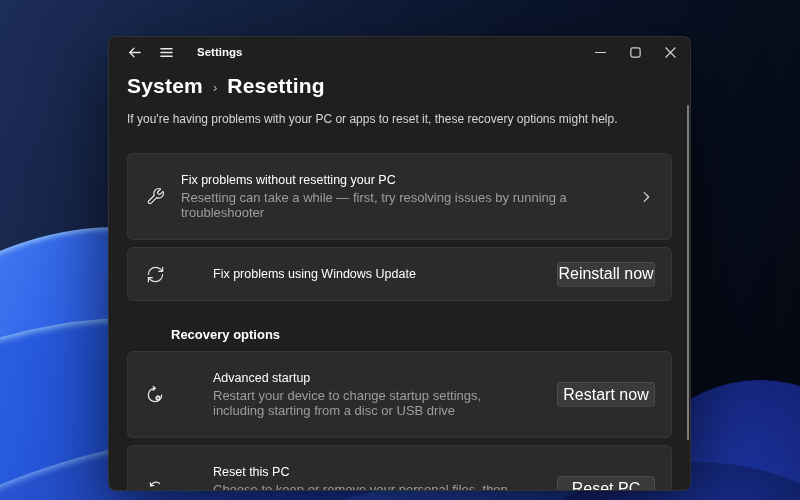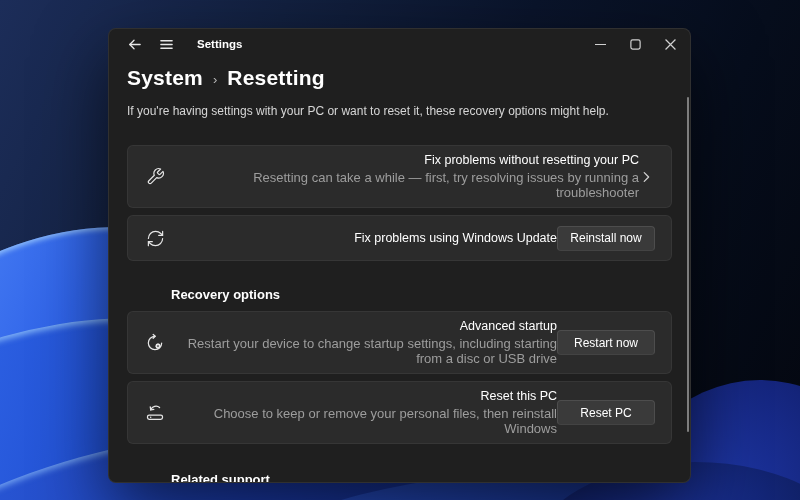--- a/index.html
+++ b/index.html
@@ -25,49 +25,49 @@
   .p4 { left:240px; top:472px; width:560px; height:170px;
         background:linear-gradient(90deg,#2a56d8,#10246f); border-radius:50%; transform:rotate(-3deg); }
   .p5 { right:-110px; top:380px; width:300px; height:330px;
         background:radial-gradient(ellipse at 35% 35%,#1e37a8 0%,#14247a 45%,#081238 80%);
         border-radius:50%; }
   .p6 { right:-60px; top:462px; width:330px; height:190px;
         background:radial-gradient(ellipse at 40% 30%,#1c34a0 0%,#0c1a55 70%);
         border-radius:50%; }
 
   
-  .window { position:absolute; left:108px; top:28px; width:583px; height:455px;
+  .window { position:absolute; left:108px; top:36px; width:583px; height:455px;
     background:#1f1f1f; border-radius:8px; border:1px solid rgba(255,255,255,.08);
     box-shadow:0 28px 70px rgba(0,0,0,.6); overflow:hidden; color:#fff; }
 
   .titlebar { height:30px; display:flex; align-items:center; padding-left:12px; position:relative; }
   .tb-btn { width:26px; height:26px; display:flex; align-items:center; justify-content:center; color:#e8e8e8; }
   .app-title { margin-left:18px; font-size:11.5px; font-weight:700; color:#ffffff; }
   .win-controls { position:absolute; right:2px; top:0; height:30px; display:flex; }
   .wc { width:35px; height:30px; display:flex; align-items:center; justify-content:center; color:#cfcfcf; }
 
   .content { padding:0 18px; }
 
   .breadcrumb { margin-top:7px; display:flex; align-items:center; gap:10px; }
   .crumb { font-size:21px; font-weight:700; color:#ffffff; letter-spacing:.2px; }
   .crumb-sep { font-size:13px; color:#b8b8b8; padding-top:3px; }
 
   .intro { margin-top:14px; font-size:12px; color:#d6d6d6; }
 
   .cards { margin-top:27px; }
   .card { display:flex; align-items:center; background:#2b2b2b; border:1px solid rgba(255,255,255,.055);
-    border-radius:6px; padding:0 16px; min-height:44px; margin-bottom:7px;text-align:right; }
-  .card.two-line { min-height:46px; }
+    border-radius:6px; padding:12px 16px; min-height:44px; margin-bottom:7px; }
+  .card.two-line { min-height:46px;gap:32px; }
   .card.slim { min-height:34px; margin-bottom:0; }
   .card-icon { width:22px; display:flex; align-items:center; justify-content:center; color:#e6e6e6; flex:0 0 22px; }
   .card-texts { flex:1; margin-left:15px; padding:7px 0; }
   .card-title { font-size:12.5px; color:#ffffff; }
   .card-sub { font-size:13px; color:#9d9d9d; margin-top:3px; }
   .card-btn { background:#3a3a3a; border:1px solid #4d4d4d; border-bottom-color:#434343; color:#fff;
-    font-size:12px; font-family:"Liberation Sans",sans-serif; width:98px; height:25px; border-radius:4px;
+    font-size:16px; font-family:"Liberation Sans",sans-serif; width:98px; height:25px; border-radius:4px;
     display:flex; align-items:center; justify-content:center; cursor:pointer; }
   .chev { color:#d0d0d0; display:flex; align-items:center; margin-right:2px; }
 
   .section-h { font-size:13px; font-weight:700; color:#ffffff; margin:26px 0 9px;padding-left:44px; }
   .section-h.second { margin-top:28px; }
 
   .scrollbar { position:absolute; right:1px; top:68px; width:2px; height:335px; background:#8f8f8f;
     border-radius:2px; opacity:.85; }
 
   svg { display:block; }
@@ -131,21 +131,21 @@
   </div>
 
   <div class="content">
 
     <div class="breadcrumb">
       <span class="crumb">System</span>
       <span class="crumb-sep">›</span>
       <span class="crumb">Resetting</span>
     </div>
 
-    <div class="intro">If you're having settings with your PC or want to reset it, these recovery options might help.</div>
+    <div class="intro">If you're having problems with your PC or apps to reset it, these recovery options might help.</div>
 
     <div class="cards">
 
       <div class="card">
         <span class="card-icon">
           <svg width="19" height="19" viewBox="0 0 24 24" fill="none" stroke="#e6e6e6" stroke-width="1.5" stroke-linecap="round" stroke-linejoin="round">
             <path d="M14.7 6.3a1 1 0 0 0 0 1.4l1.6 1.6a1 1 0 0 0 1.4 0l3.77-3.77a6 6 0 0 1-7.94 7.94l-6.91 6.91a2.12 2.12 0 0 1-3-3l6.91-6.91a6 6 0 0 1 7.94-7.94l-3.76 3.76z"></path>
           </svg>
         </span>
         <div class="card-texts">

